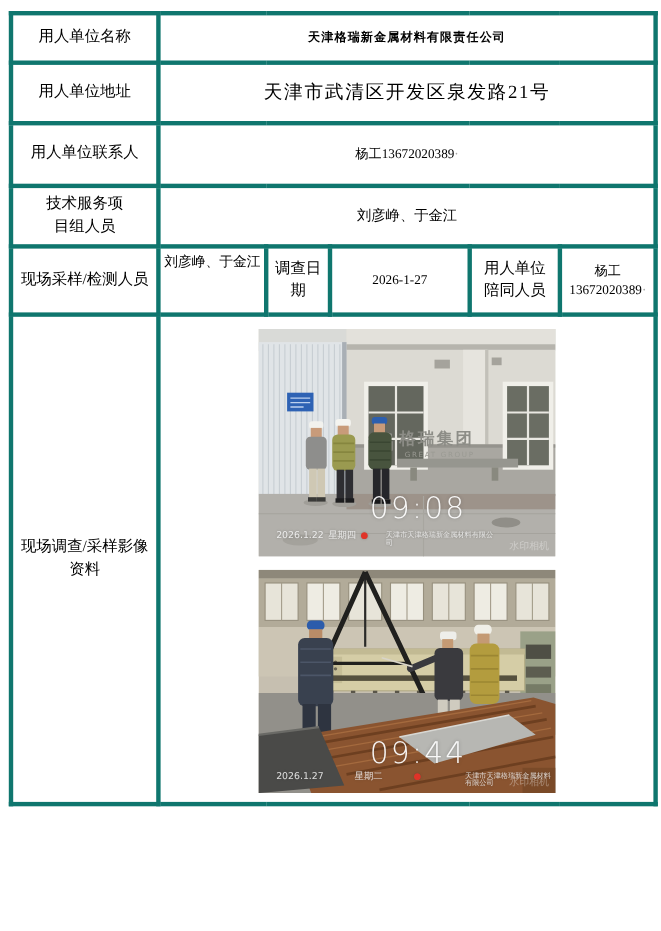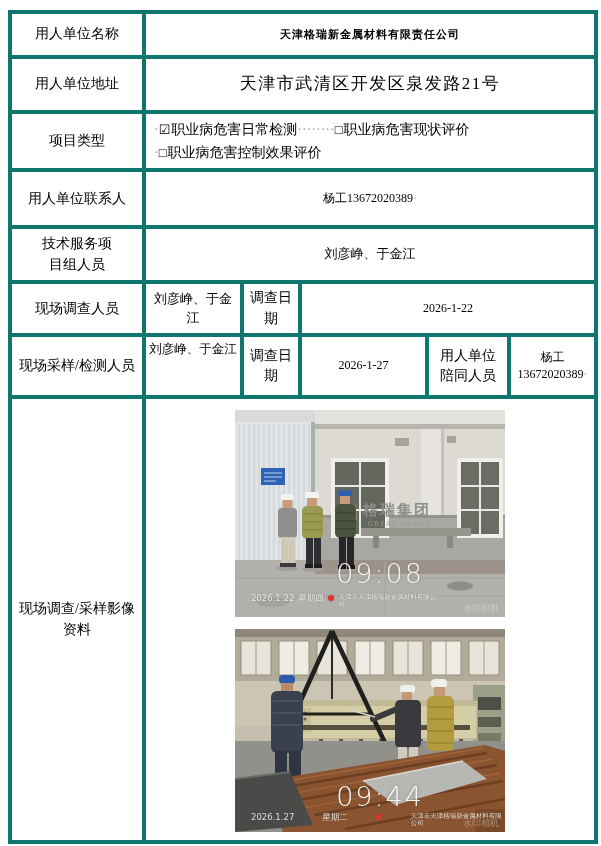--- a/index.html
+++ b/index.html
@@ -50,21 +50,21 @@
   .p-datebar{
     position:absolute;left:16px;bottom:9px;
     display:flex;align-items:flex-start;gap:4px;
     font-family:"DejaVu Sans","Liberation Sans",sans-serif;
     color:rgba(255,255,255,0.82);line-height:1.1;text-align:left;
     text-shadow:0 0 2px rgba(60,60,60,0.4);
   }
   .photo.second .p-datebar{bottom:5px;gap:28px;}
   .p-date,.p-weekday{font-size:8.5px;white-space:nowrap;}
   .pin{color:#e03328;font-size:8px;line-height:1.1;}
-  .p-loc{font-size:6.5px;max-width:100px;display:inline-block;color:rgba(255,255,255,0.75);}
+  .p-loc{font-size:6.5px;max-width:100px;display:inline-block;color:rgba(255,255,255,0.75);margin-left:12px;}
   .p-wm{
     position:absolute;right:6px;bottom:3px;
     font-family:"DejaVu Sans","Liberation Sans",sans-serif;
     font-size:9px;color:rgba(255,255,255,0.35);line-height:1.2;
   }
 </style>
 </head>
 <body>
 
 <table class="doc">
@@ -81,48 +81,31 @@
       <tr style="height:45px">
     <td class="lbl">用人单位名称</td>
     <td colspan="5" class="val-name">天津格瑞新金属材料有限责任公司</td>
   </tr>
 
   <tr style="height:55px">
     <td class="lbl">用人单位地址</td>
     <td colspan="5" class="val-address">天津市武清区开发区泉发路21号</td>
   </tr>
 
-  <tr style="height:55px">
-    <td class="lbl">项目类型</td>
-    <td colspan="5" class="proj">
-      <div>
-        <span class="gray-mark">·</span><span class="cbx">☑</span><span>职业病危害日常检测</span><span class="gray-mark">········</span><span class="cbx">□</span><span>职业病危害现状评价</span>
-      </div>
-      <div>
-        <span class="gray-mark">·</span><span class="cbx">□</span><span>职业病危害控制效果评价</span>
-      </div>
-    </td>
-  </tr>
 
   <tr style="height:57px">
     <td class="lbl">用人单位联系人</td>
     <td colspan="5" class="val-small"><span>杨工13672020389</span><span class="gray-mark">·</span></td>
   </tr>
 
   <tr style="height:55px">
     <td class="lbl lbl-narrow">技术服务项目组人员</td>
     <td colspan="5" class="val-mid">刘彦峥、于金江</td>
   </tr>
 
-  <tr style="height:53px">
-    <td class="lbl">现场调查人员</td>
-    <td class="val-mid">刘彦峥、于金江</td>
-    <td class="lbl">调查日期</td>
-    <td colspan="3" class="serif-num">2026-1-22</td>
-  </tr>
 
   <tr style="height:62px">
     <td class="lbl">现场采样/检测人员</td>
     <td class="staff-top">刘彦峥、于金江</td>
     <td class="lbl">调查日期</td>
     <td class="serif-num">2026-1-27</td>
     <td class="lbl escort">用人单位陪同人员</td>
     <td>
       <div class="val-small">杨工</div>
       <div class="serif-num"><span>13672020389</span><span class="gray-mark">·</span></div>

